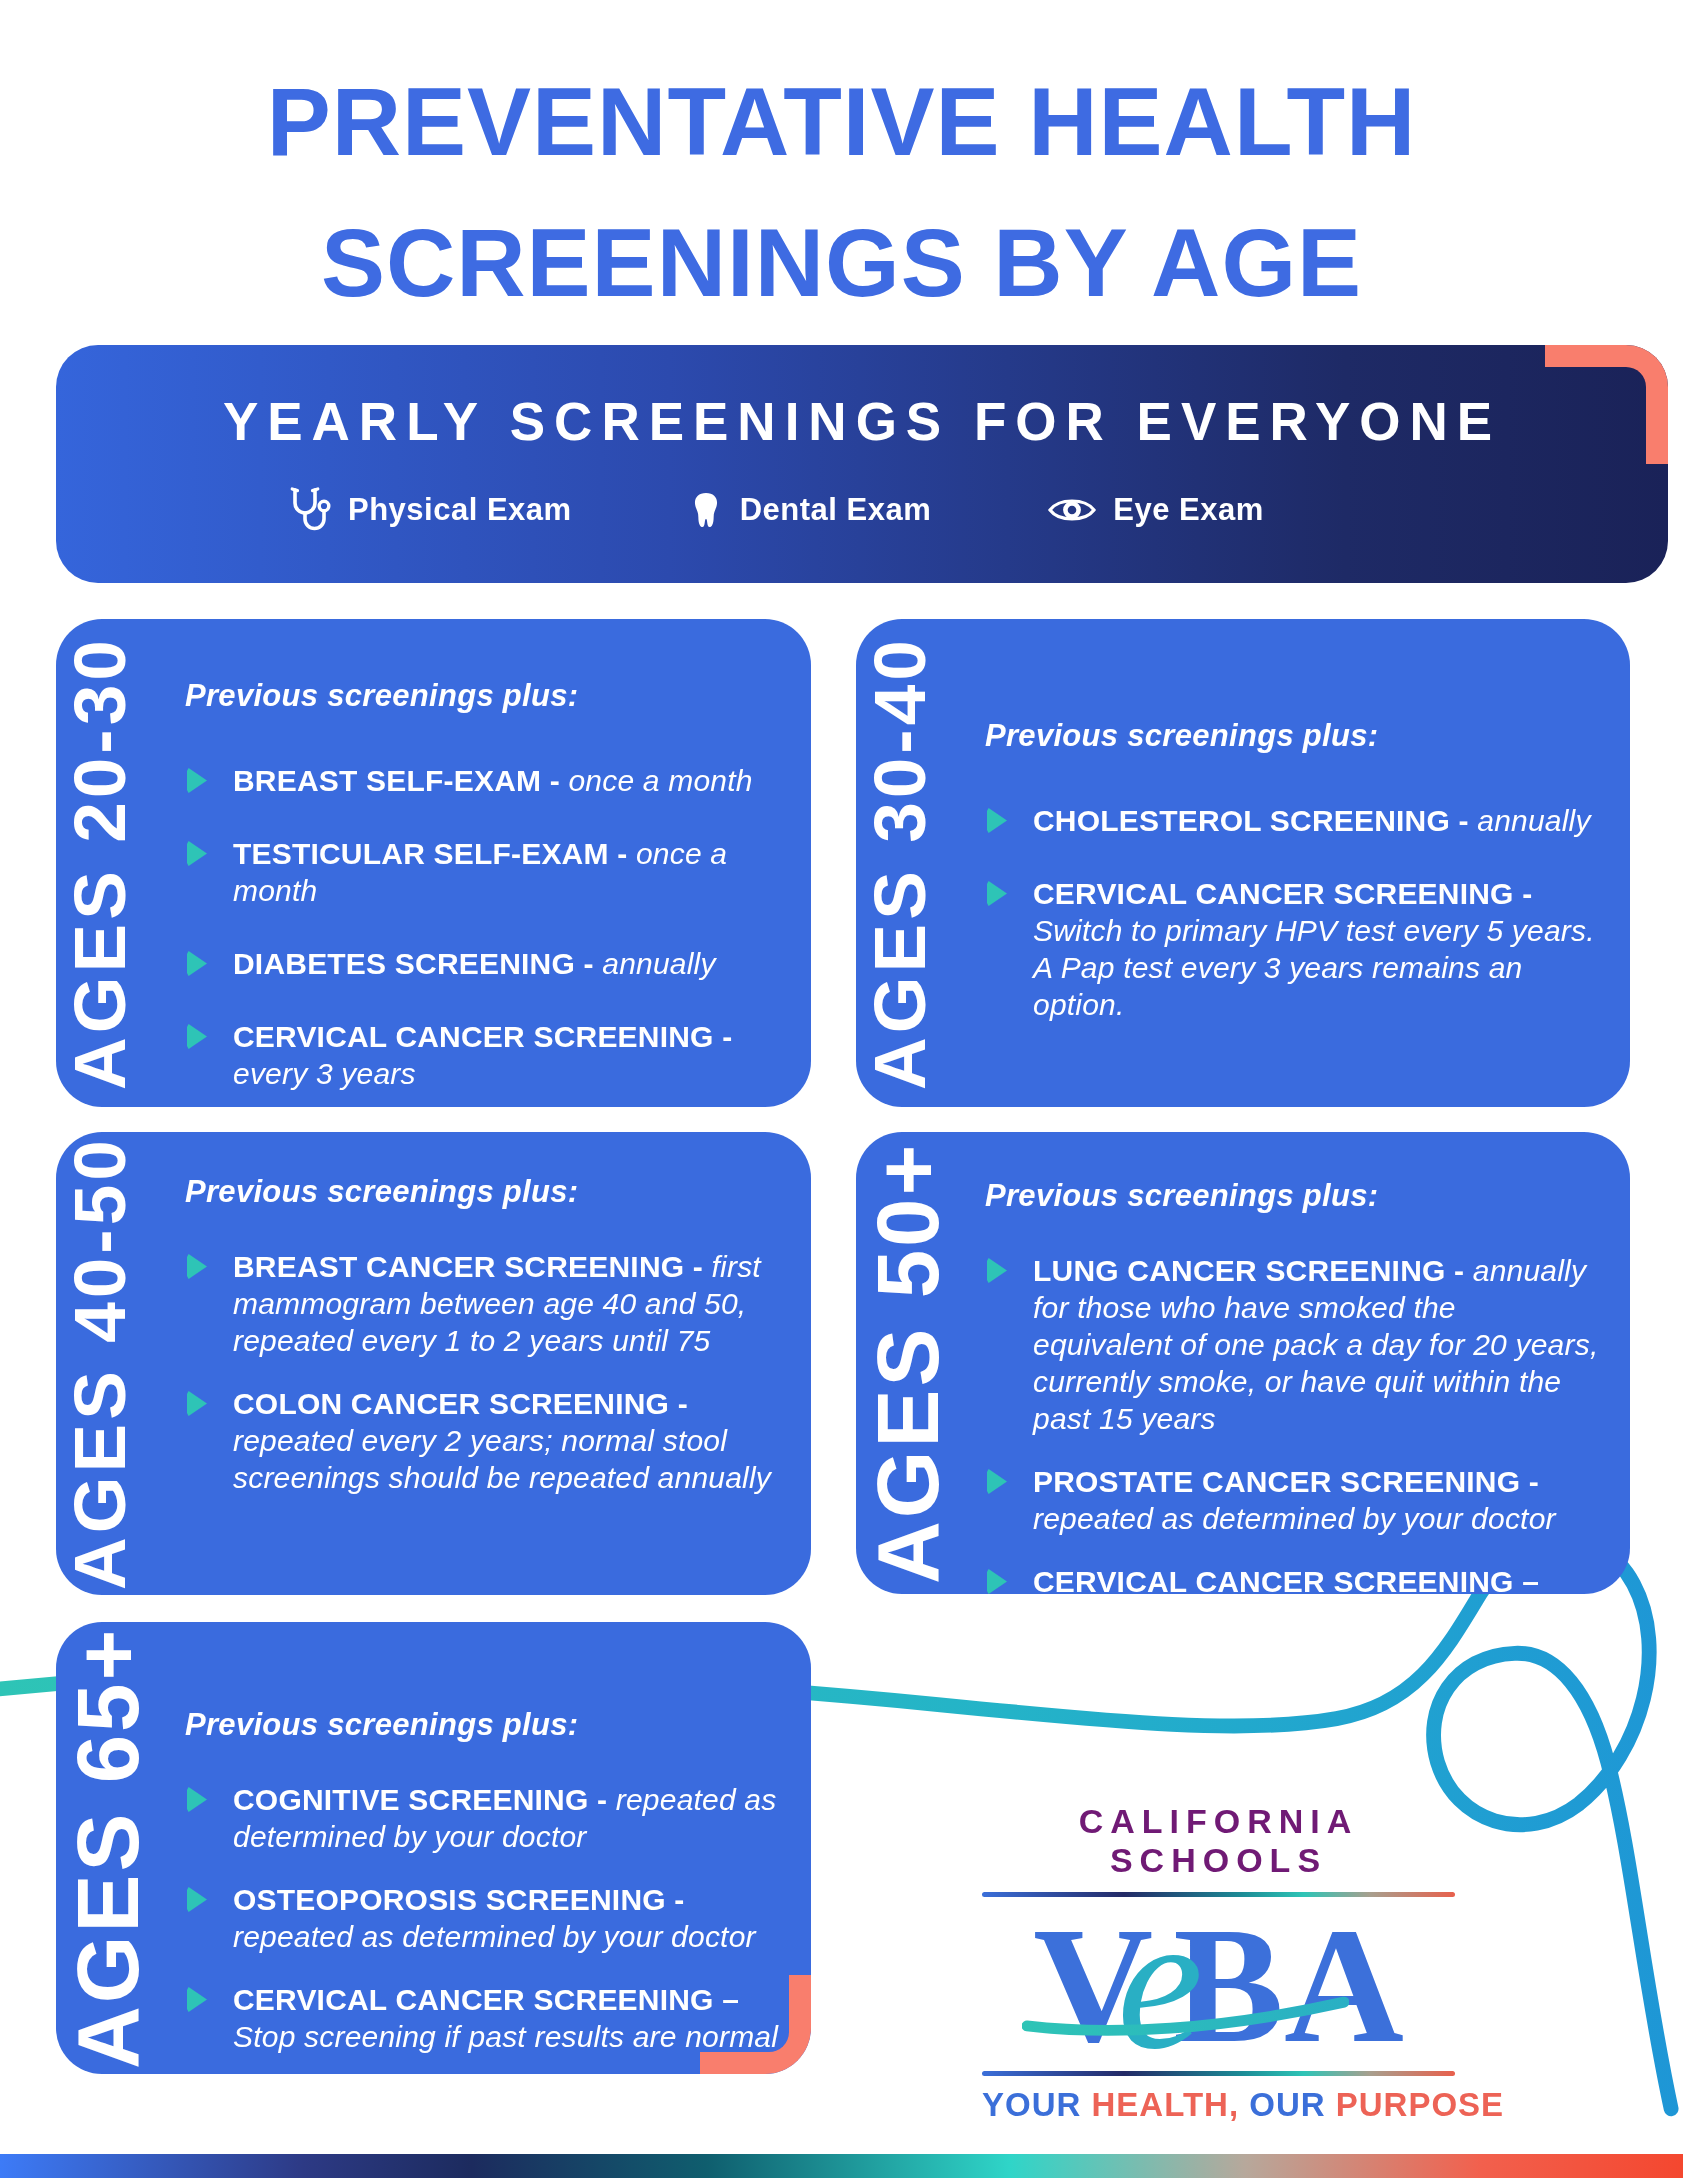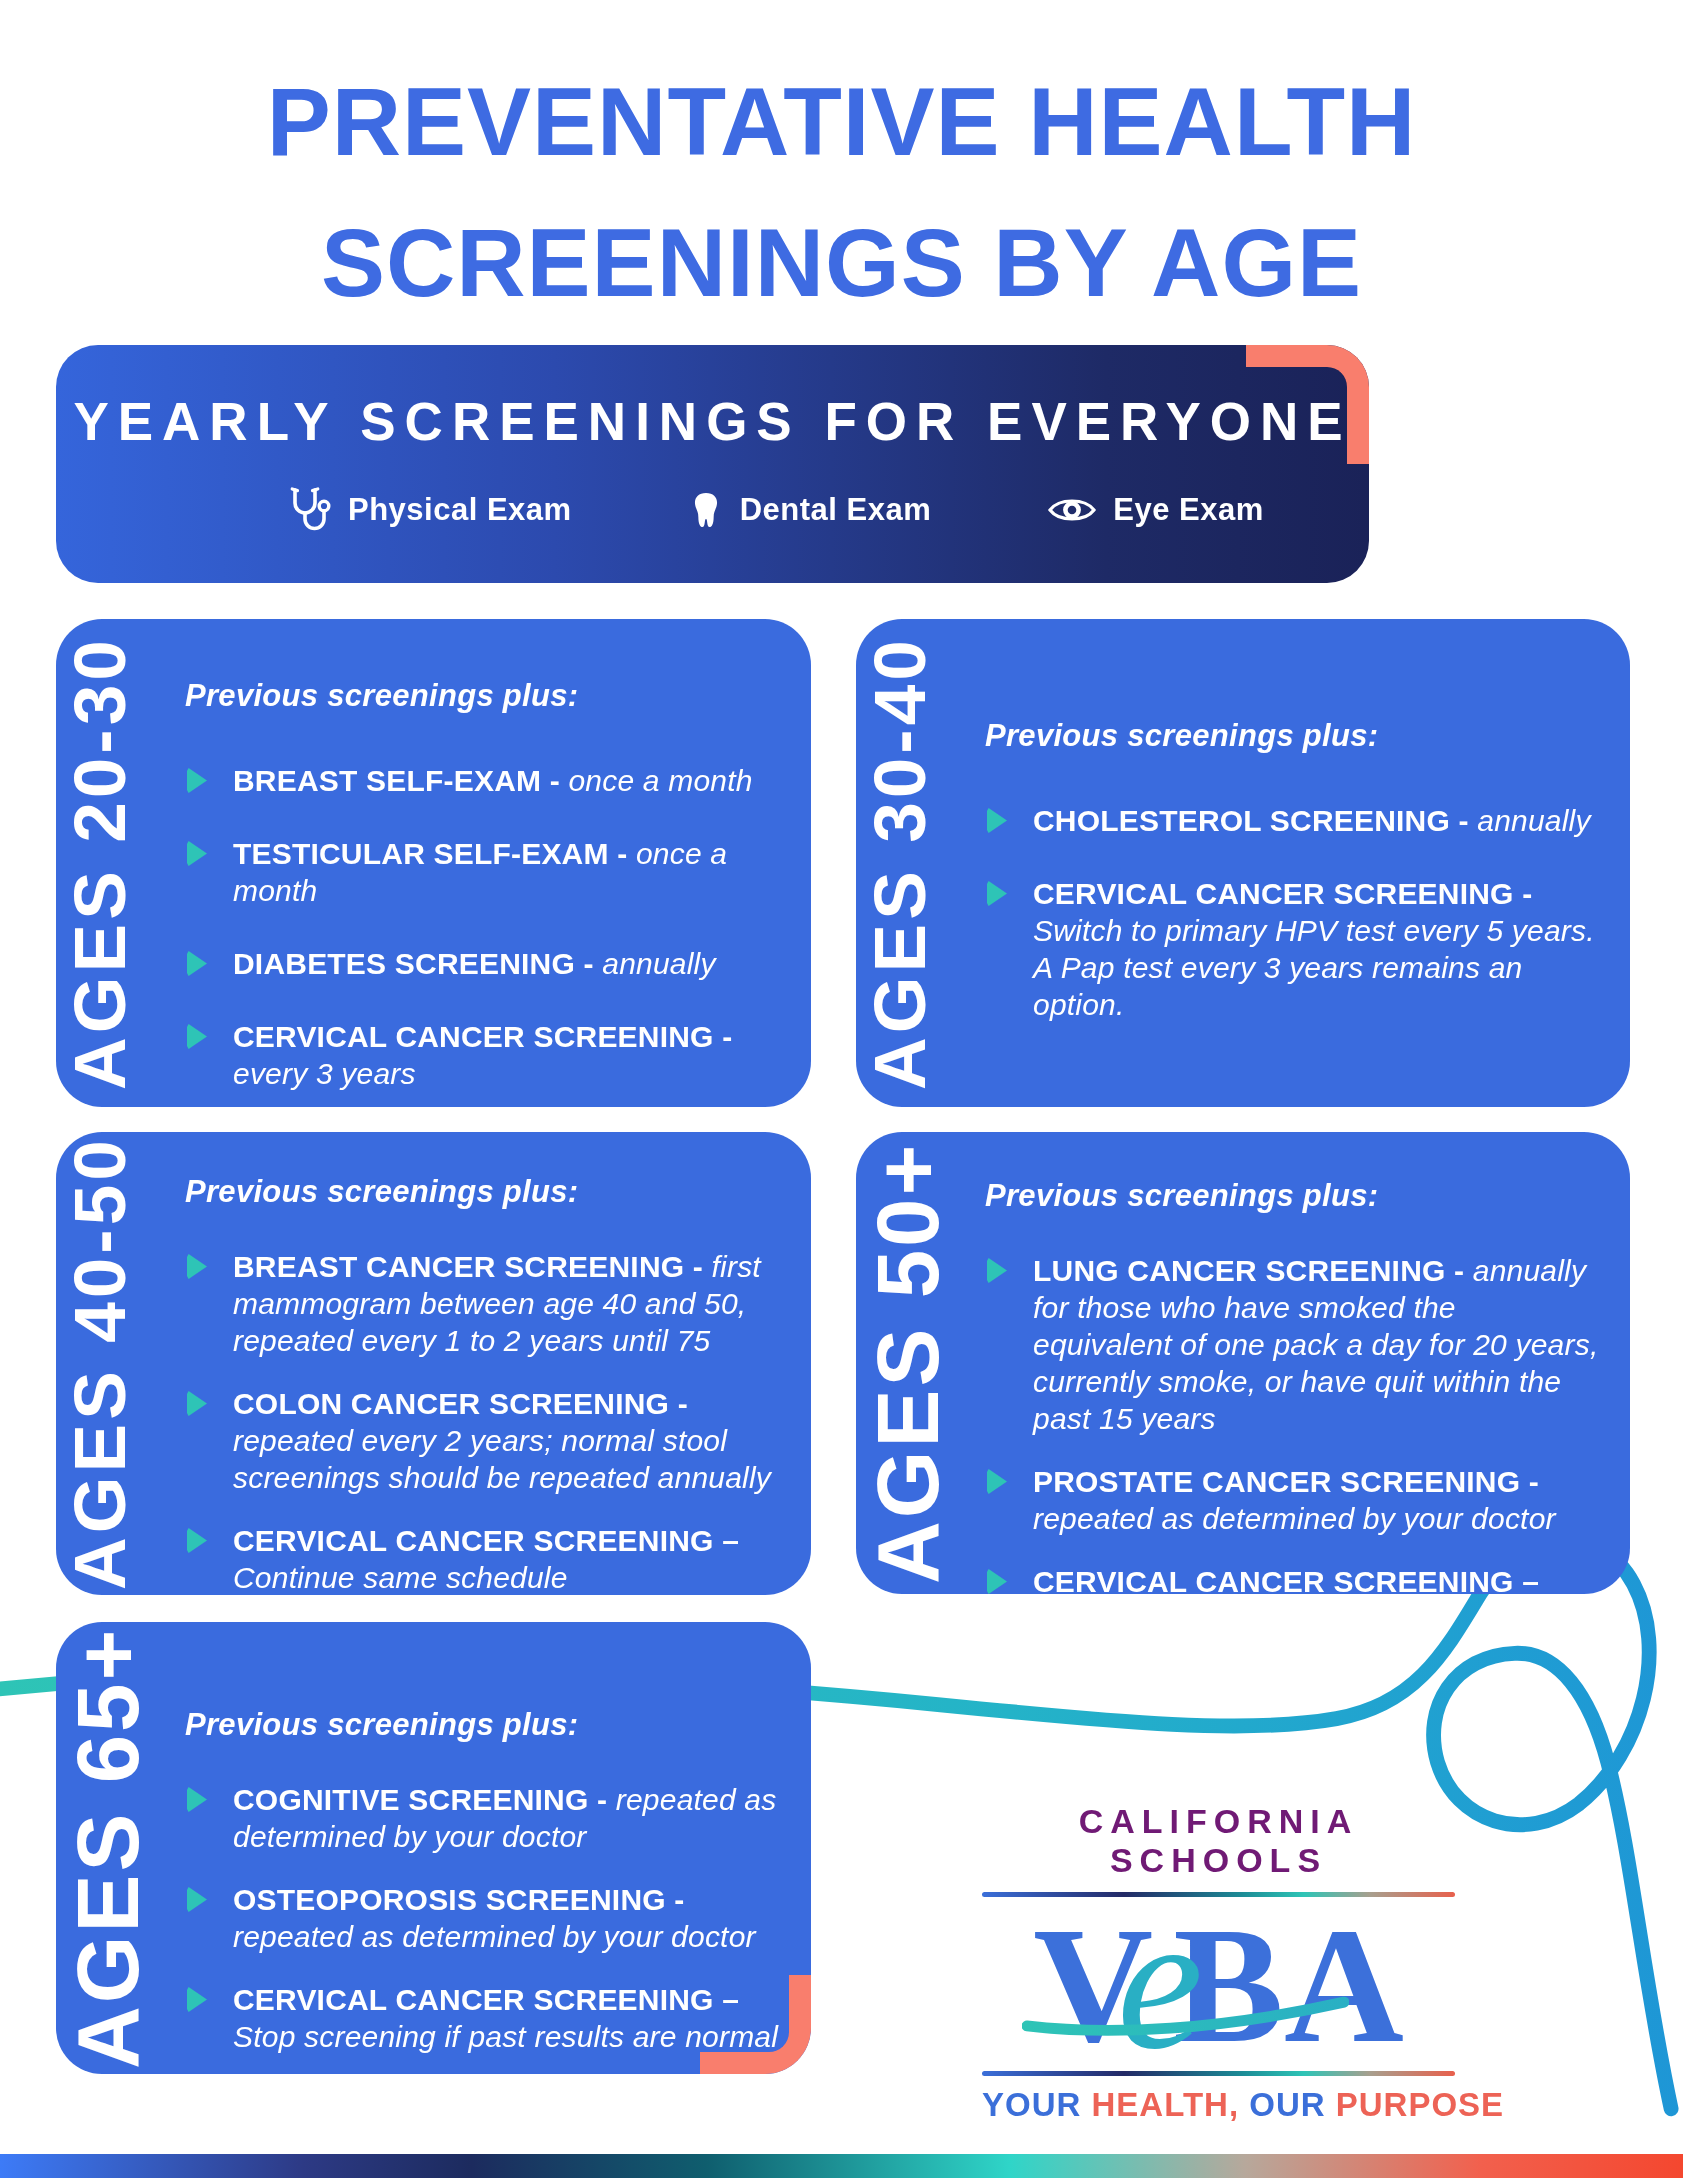--- a/index.html
+++ b/index.html
@@ -9,21 +9,21 @@
   }
   
   .main-title{
     position:absolute;top:51px;left:0;width:100%;text-align:center;
     color:#3E6BE2;font-weight:700;font-size:96px;line-height:141px;letter-spacing:1px;
   }
   
   .swoosh-svg{position:absolute;left:0;top:0;z-index:1;}
   
   .banner{
-    position:absolute;left:56px;top:345px;width:1313px;height:238px;border-radius:42px;
+    position:absolute;left:56px;top:345px;width:1612px;height:238px;border-radius:42px;
     background:linear-gradient(90deg,#3565DB 0%,#2C4AAE 38%,#1E2A66 80%,#1A2258 100%);
     z-index:2;
   }
   .banner-bracket{
     position:absolute;top:0;right:0;width:123px;height:119px;box-sizing:border-box;
     border-top:22px solid #F97E6D;border-right:22px solid #F97E6D;
     border-top-right-radius:42px;
   }
   .banner-title{
     margin-top:46px;text-align:center;color:#ffffff;font-size:53px;font-weight:700;
@@ -187,21 +187,20 @@
     </div>
   </div>
 
   <div class="card card-a40">
     <div class="age-label">AGES 40-50</div>
     <div class="card-content">
       <div class="card-heading">Previous screenings plus:</div>
       <ul class="screenings-list">
           <li><span class="lbl">BREAST CANCER SCREENING</span><span class="sep"> - </span><span class="det">first mammogram between age 40 and 50, repeated every 1 to 2 years until 75</span></li>
           <li><span class="lbl">COLON CANCER SCREENING</span><span class="sep"> - </span><span class="det">repeated every 2 years; normal stool screenings should be repeated annually</span></li>
-          <li><span class="lbl">CERVICAL CANCER SCREENING</span><span class="sep"> – </span><span class="det">Continue same schedule</span></li>
         </ul>
     </div>
   </div>
 
   <div class="card card-a50">
     <div class="age-label">AGES 50+</div>
     <div class="card-content">
       <div class="card-heading">Previous screenings plus:</div>
       <ul class="screenings-list">
           <li><span class="lbl">LUNG CANCER SCREENING</span><span class="sep"> - </span><span class="det">annually for those who have smoked the equivalent of one pack a day for 20 years, currently smoke, or have quit within the past 15 years</span></li>

